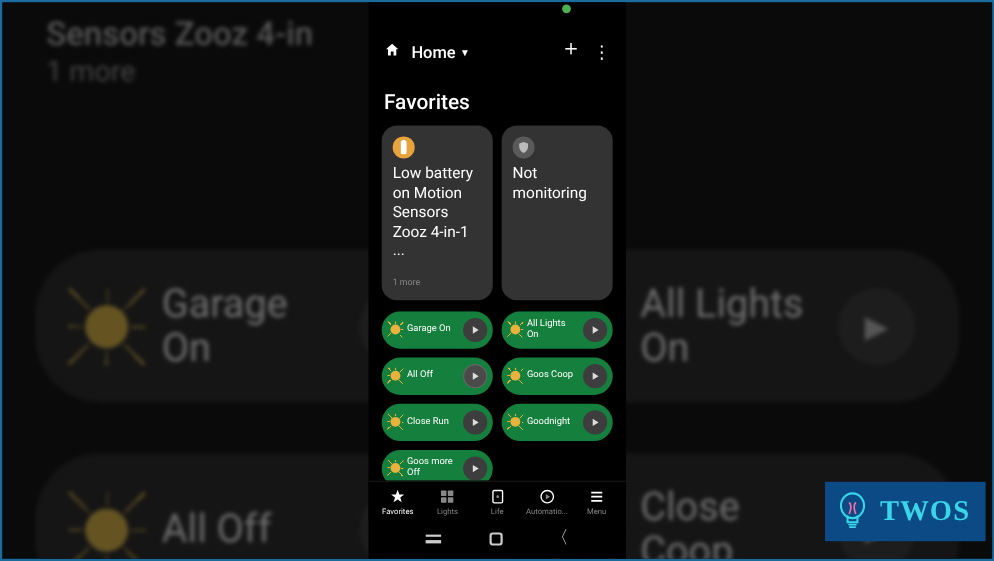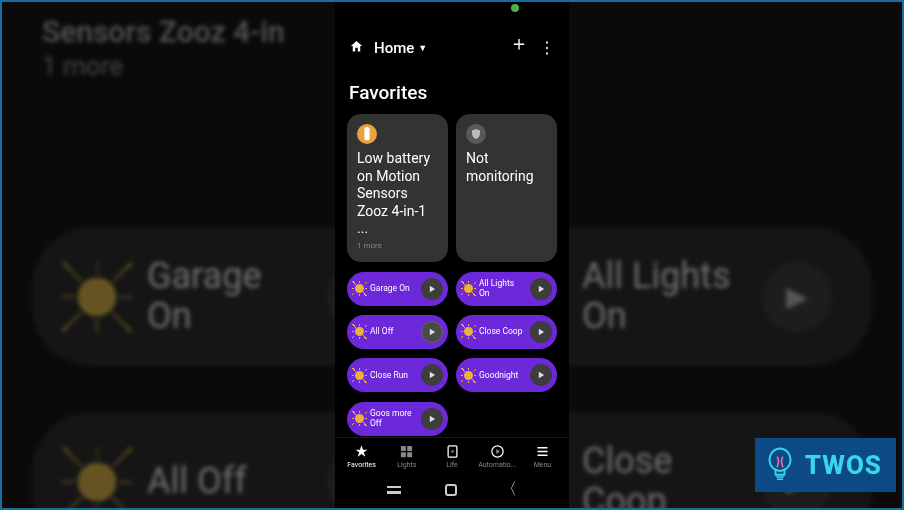--- a/index.html
+++ b/index.html
@@ -132,33 +132,33 @@
     width: 20px; height: 20px;
     border-radius: 50%;
     display: flex; align-items: center; justify-content: center;
     margin-bottom: 6px;
   }
   .card.battery .cicon { background: #e8a33d; }
   .card.battery .cicon svg { width: 10px; height: 14px; fill: #fff; }
   .card.monitor .cicon { background: #5a5a5a; }
   .card.monitor .cicon svg { width: 12px; height: 12px; fill: #bbb; }
   .card .ctitle { font-size: 14px; line-height: 1.25; color: #fff; }
-  .card .csub { font-size: 8px; color: #888; margin-top: 3px; }
+  .card .csub { font-size: 8px; color: #888; margin-top: 14px; }
 
   .scenes {
     display: flex;
     flex-wrap: wrap;
     gap: 8px;
     padding: 0 12px;
     overflow: hidden;
     flex: 1;
   }
   .scene {
     width: calc(50% - 4px);
-    background: #6d28d9;
+    background: #15803d;
     border-radius: 20px;
     padding: 5px 5px 5px 6px;
     display: flex;
     align-items: center;
     gap: 4px;
     height: 34px;
   }
   .scene .sicon {
     width: 13px; height: 13px;
     position: relative;
@@ -229,20 +229,21 @@
   .watermark {
     position: absolute;
     right: 6px;
     bottom: 16px;
     background: #0b4a85;
     padding: 8px 14px 8px 10px;
     display: flex;
     align-items: center;
     gap: 10px;
     z-index: 20;
+    font-family: Liberation Serif, serif;
   }
   .watermark .bulb {
     width: 30px; height: 38px; position: relative;
   }
   .watermark .bulb svg { width: 100%; height: 100%; }
   .watermark .wlabel {
     font-size: 26px;
     font-weight: 800;
     color: #38d6e8;
     letter-spacing: 1px;
@@ -345,21 +346,21 @@
         <div class="sicon"></div>
         <div class="slabel">All Off</div>
         <div class="splay">
           <svg viewBox="0 0 10 12">
             <path d="M1 1 L9 6 L1 11 Z"></path>
           </svg>
         </div>
       </div>
       <div class="scene">
         <div class="sicon"></div>
-        <div class="slabel">Close Coop</div>
+        <div class="slabel">Goos Coop</div>
         <div class="splay">
           <svg viewBox="0 0 10 12">
             <path d="M1 1 L9 6 L1 11 Z"></path>
           </svg>
         </div>
       </div>
       <div class="scene">
         <div class="sicon"></div>
         <div class="slabel">Close Run</div>
         <div class="splay">

